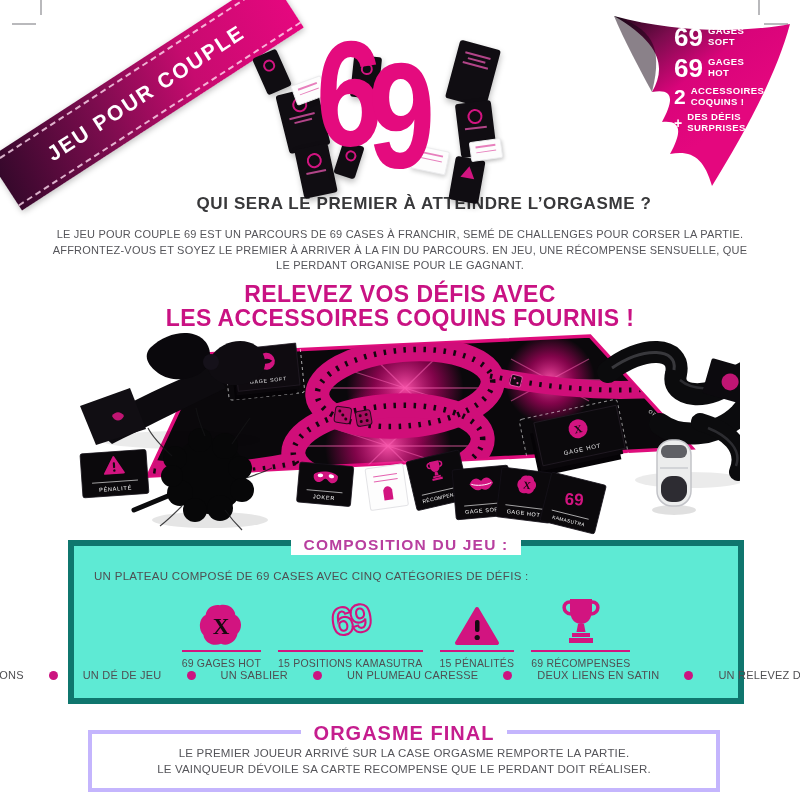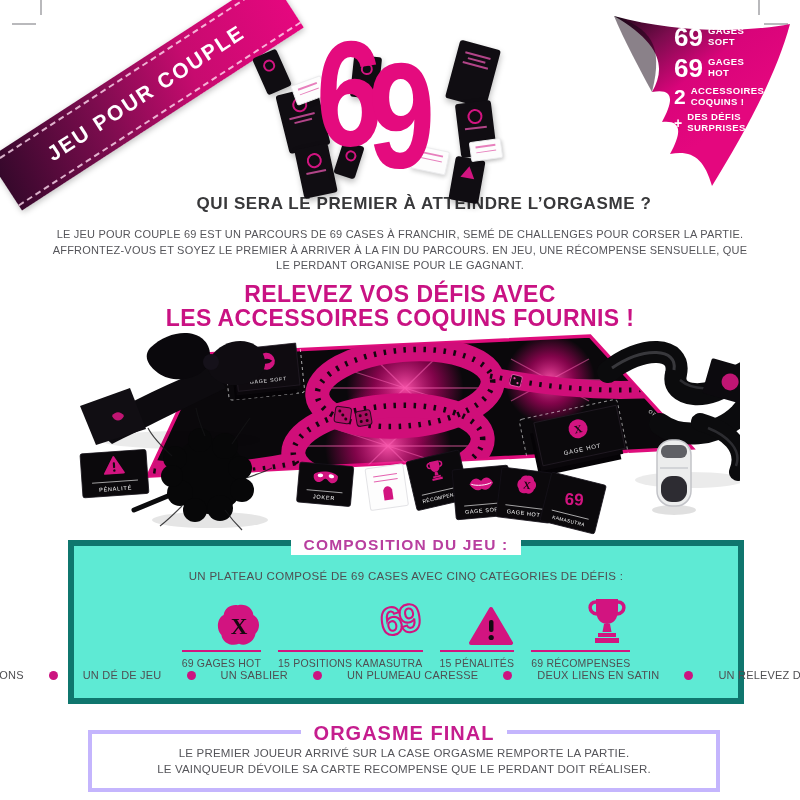--- a/index.html
+++ b/index.html
@@ -54,25 +54,25 @@
 
   
   .scene{position:absolute;left:60px;top:328px;width:680px;height:207px;}
 
   
   .comp-box{position:absolute;left:68px;top:540px;width:664px;height:152px;
     border:6px solid #0f766e;background:#5eead4;}
   .box-title{position:absolute;left:0;right:0;top:-11px;text-align:center;}
   .box-title span{display:inline-block;background:#fff;padding:0 13px;color:#b83f9f;
     font-size:15.5px;font-weight:bold;letter-spacing:1.2px;line-height:20px;}
-  .comp-sub{position:absolute;left:0;right:0;top:24px;text-align:center;
-    font-size:11.5px;color:#4f4f52;letter-spacing:.3px;}
+  .comp-sub{position:absolute;left:0;right:0;top:24px;text-align:left;
+    font-size:11.5px;color:#4f4f52;letter-spacing:.3px;padding-left:20px;}
   .cat-row{position:absolute;left:10px;right:10px;top:46px;display:flex;
     justify-content:center;align-items:flex-end;gap:17px;}
-  .cat{display:flex;flex-direction:column;align-items:flex-end;}
+  .cat{display:flex;flex-direction:column;align-items:center;}
   .cat-icon-wrap{height:54px;display:flex;align-items:flex-end;}
   .cat-line{align-self:stretch;height:2px;background:#d21480;margin:4px 0 5px;}
   .cat-label{font-size:10.5px;color:#4f4f52;white-space:nowrap;letter-spacing:.2px;}
   .contents-row{position:absolute;left:0;right:0;top:123px;display:flex;
     justify-content:center;align-items:center;gap:25px;font-size:11px;color:#4f4f52;
     white-space:nowrap;letter-spacing:.2px;}
   .dot{width:9px;height:9px;border-radius:50%;background:#cc1480;flex:0 0 auto;}
 
   
   .final-box{position:absolute;left:88px;top:730px;width:624px;height:54px;

